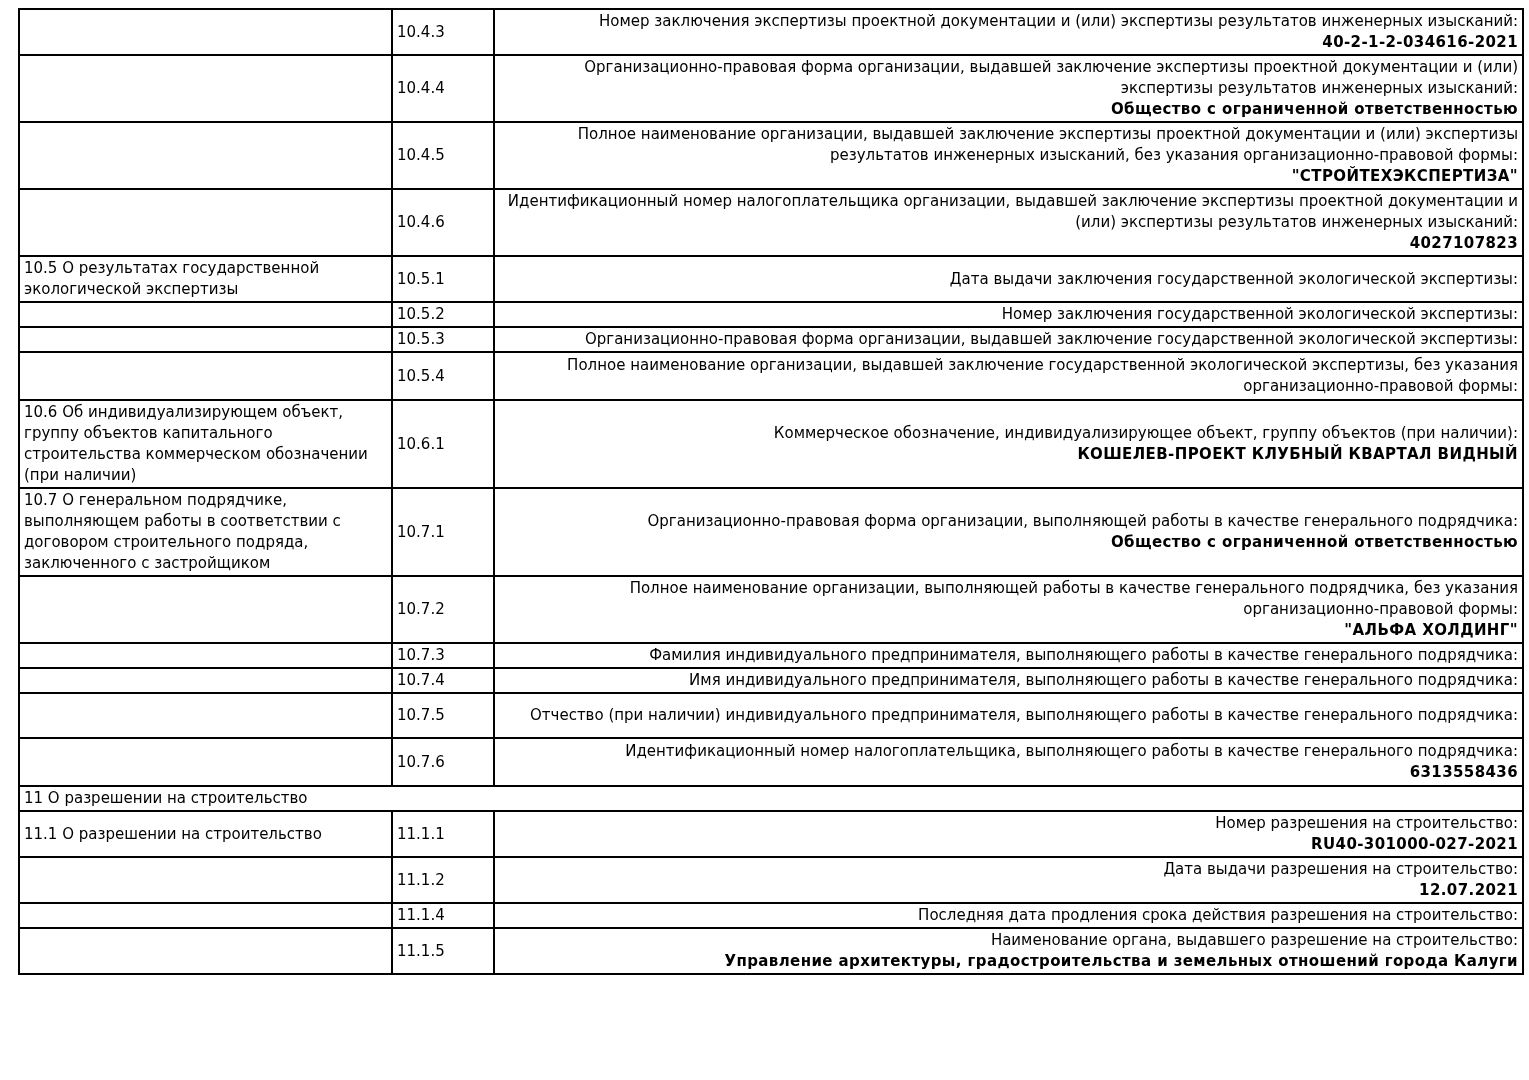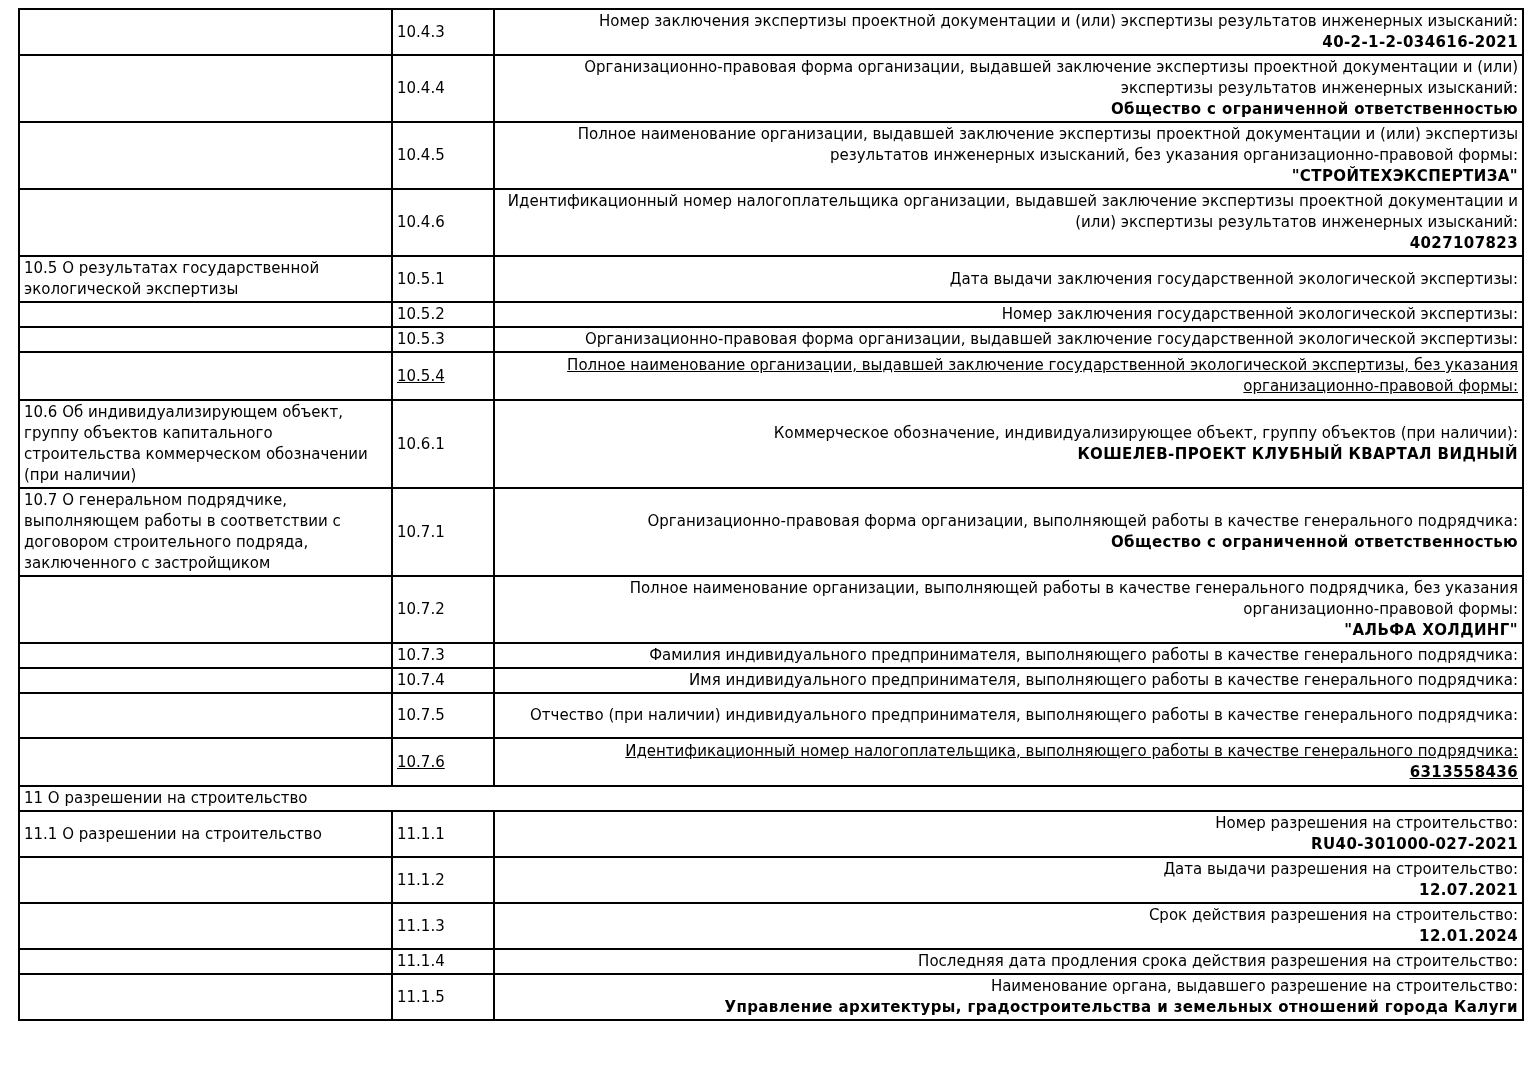--- a/index.html
+++ b/index.html
@@ -34,21 +34,21 @@
   .value {
     font-weight: bold;
     letter-spacing: 0.4px;
     margin-left: 32px;
   }
   .value:empty { display: none; }
   
   tr.h23 { height: 23px; margin-left: 20px; }
   tr.h25 { height: 25px; }
   tr.h45 { height: 45px; }
-  tr.h48 { height: 48px; text-decoration: underline; }
+  tr.h48 { height: 48px; }
   tr.h64 { height: 64px; }
   tr.h66 { height: 66px; }
   tr.h85 { height: 85px; }
 </style>
 </head>
 <body>
 
 <div class="doc-wrap">
 <table class="decl">
   <tbody>
@@ -204,28 +204,20 @@
 
     <tr class="h45">
       <td class="c-section"></td>
       <td class="c-num">11.1.2</td>
       <td class="c-content">
         <div class="label">Дата выдачи разрешения на строительство:</div>
         <div class="value">12.07.2021</div>
       </td>
     </tr>
 
-    <tr class="h45">
-      <td class="c-section"></td>
-      <td class="c-num">11.1.3</td>
-      <td class="c-content">
-        <div class="label">Срок действия разрешения на строительство:</div>
-        <div class="value">12.01.2024</div>
-      </td>
-    </tr>
 
     <tr class="h25">
       <td class="c-section"></td>
       <td class="c-num">11.1.4</td>
       <td class="c-content">
         <div class="label">Последняя дата продления срока действия разрешения на строительство:</div>
 
       </td>
     </tr>
 

